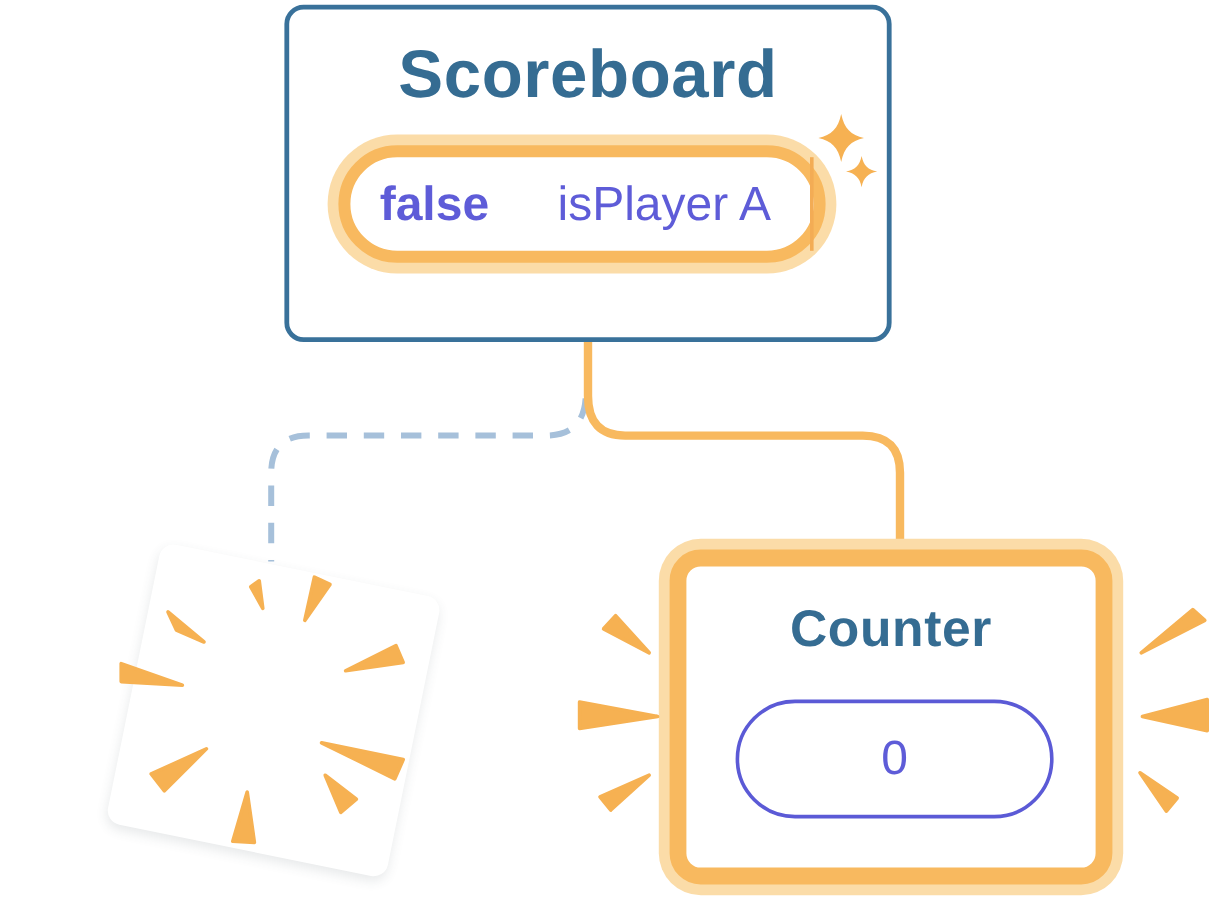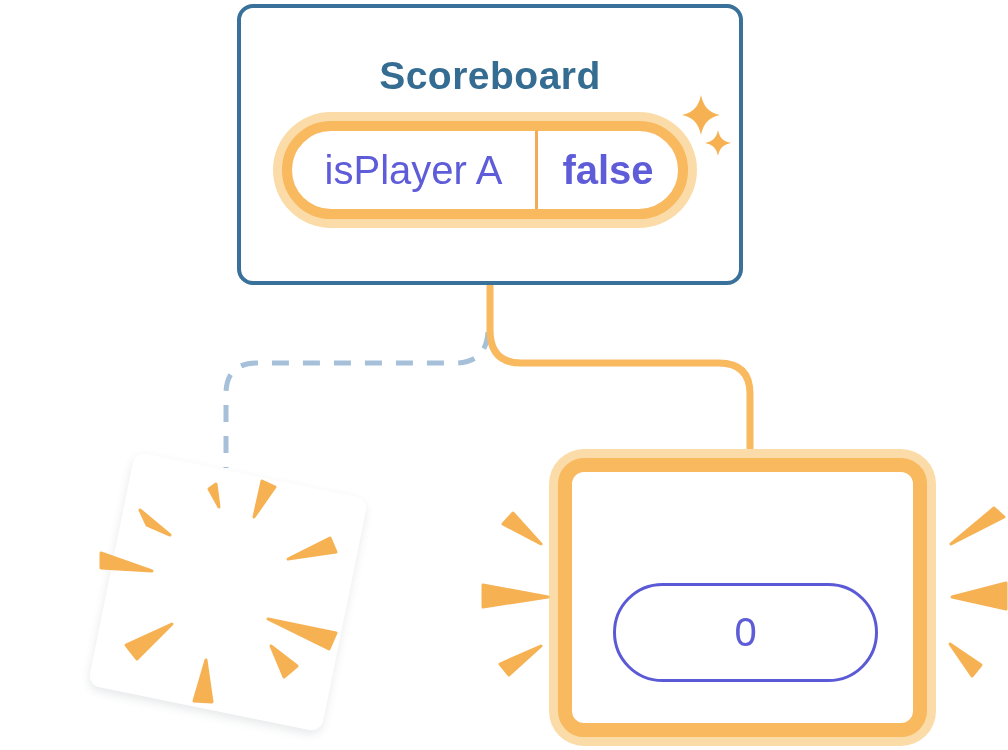--- a/index.html
+++ b/index.html
@@ -12,21 +12,21 @@
   .component-card { position:absolute; background:#ffffff; box-sizing:border-box; }
 
   #scoreboard-card {
     left:237px; top:4px; width:506px; height:281px;
     border:4px solid #39719A; border-radius:16px;
   }
   .card-title {
     position:absolute; left:0; right:0; text-align:center;
     color:#356C92; font-weight:bold; letter-spacing:0.5px;
   }
-  #scoreboard-card .card-title { top:46px; font-size:39px; }
+  #scoreboard-card .card-title { top:21px; font-size:56px; }
 
   .state-pill {
     position:absolute; display:flex; box-sizing:border-box; background:#ffffff;
   }
   #scoreboard-pill {
     left:41px; top:113px; width:406px; height:98px;
     border:10px solid #F8B95F; border-radius:49px;
     box-shadow:0 0 0 9px #FBDCA8;
   }
   .pill-cell {
@@ -61,26 +61,27 @@
 <div class="canvas">
 
   <svg class="layer" viewBox="0 0 1008 750">
     <path d="M 488 332 Q 486 363 455 363 L 257 363 Q 226 363 226 394 L 226 468" fill="none" stroke="#A6C0DA" stroke-width="5" stroke-dasharray="17 14"></path>
     <path d="M 490 284 L 490 330 Q 490 363 521 363 L 719 363 Q 750 363 750 394 L 750 466" fill="none" stroke="#F8B95F" stroke-width="7"></path>
   </svg>
 
   <div class="component-card" id="scoreboard-card">
     <div class="card-title">Scoreboard</div>
     <div class="state-pill" id="scoreboard-pill">
+      <div class="pill-cell pill-value">false</div>
       <div class="pill-cell pill-key">isPlayer A</div>
-      <div class="pill-cell pill-value">false</div>
     </div>
   </div>
 
   <div class="component-card" id="counter-card">
+    <div class="card-title">Counter</div>
     <div class="state-pill" id="counter-pill">
       <div class="pill-cell pill-value">0</div>
     </div>
   </div>
 
   <div class="component-card" id="destroyed-card"></div>
 
   <svg class="layer" viewBox="0 0 1008 750">
     <g fill="#F6B152">
       <path d="M701 95 C703.5 107 709 112.5 720 115 C709 117.5 703.5 123 701 135 C698.5 123 693 117.5 682 115 C693 112.5 698.5 107 701 95 Z"></path>

